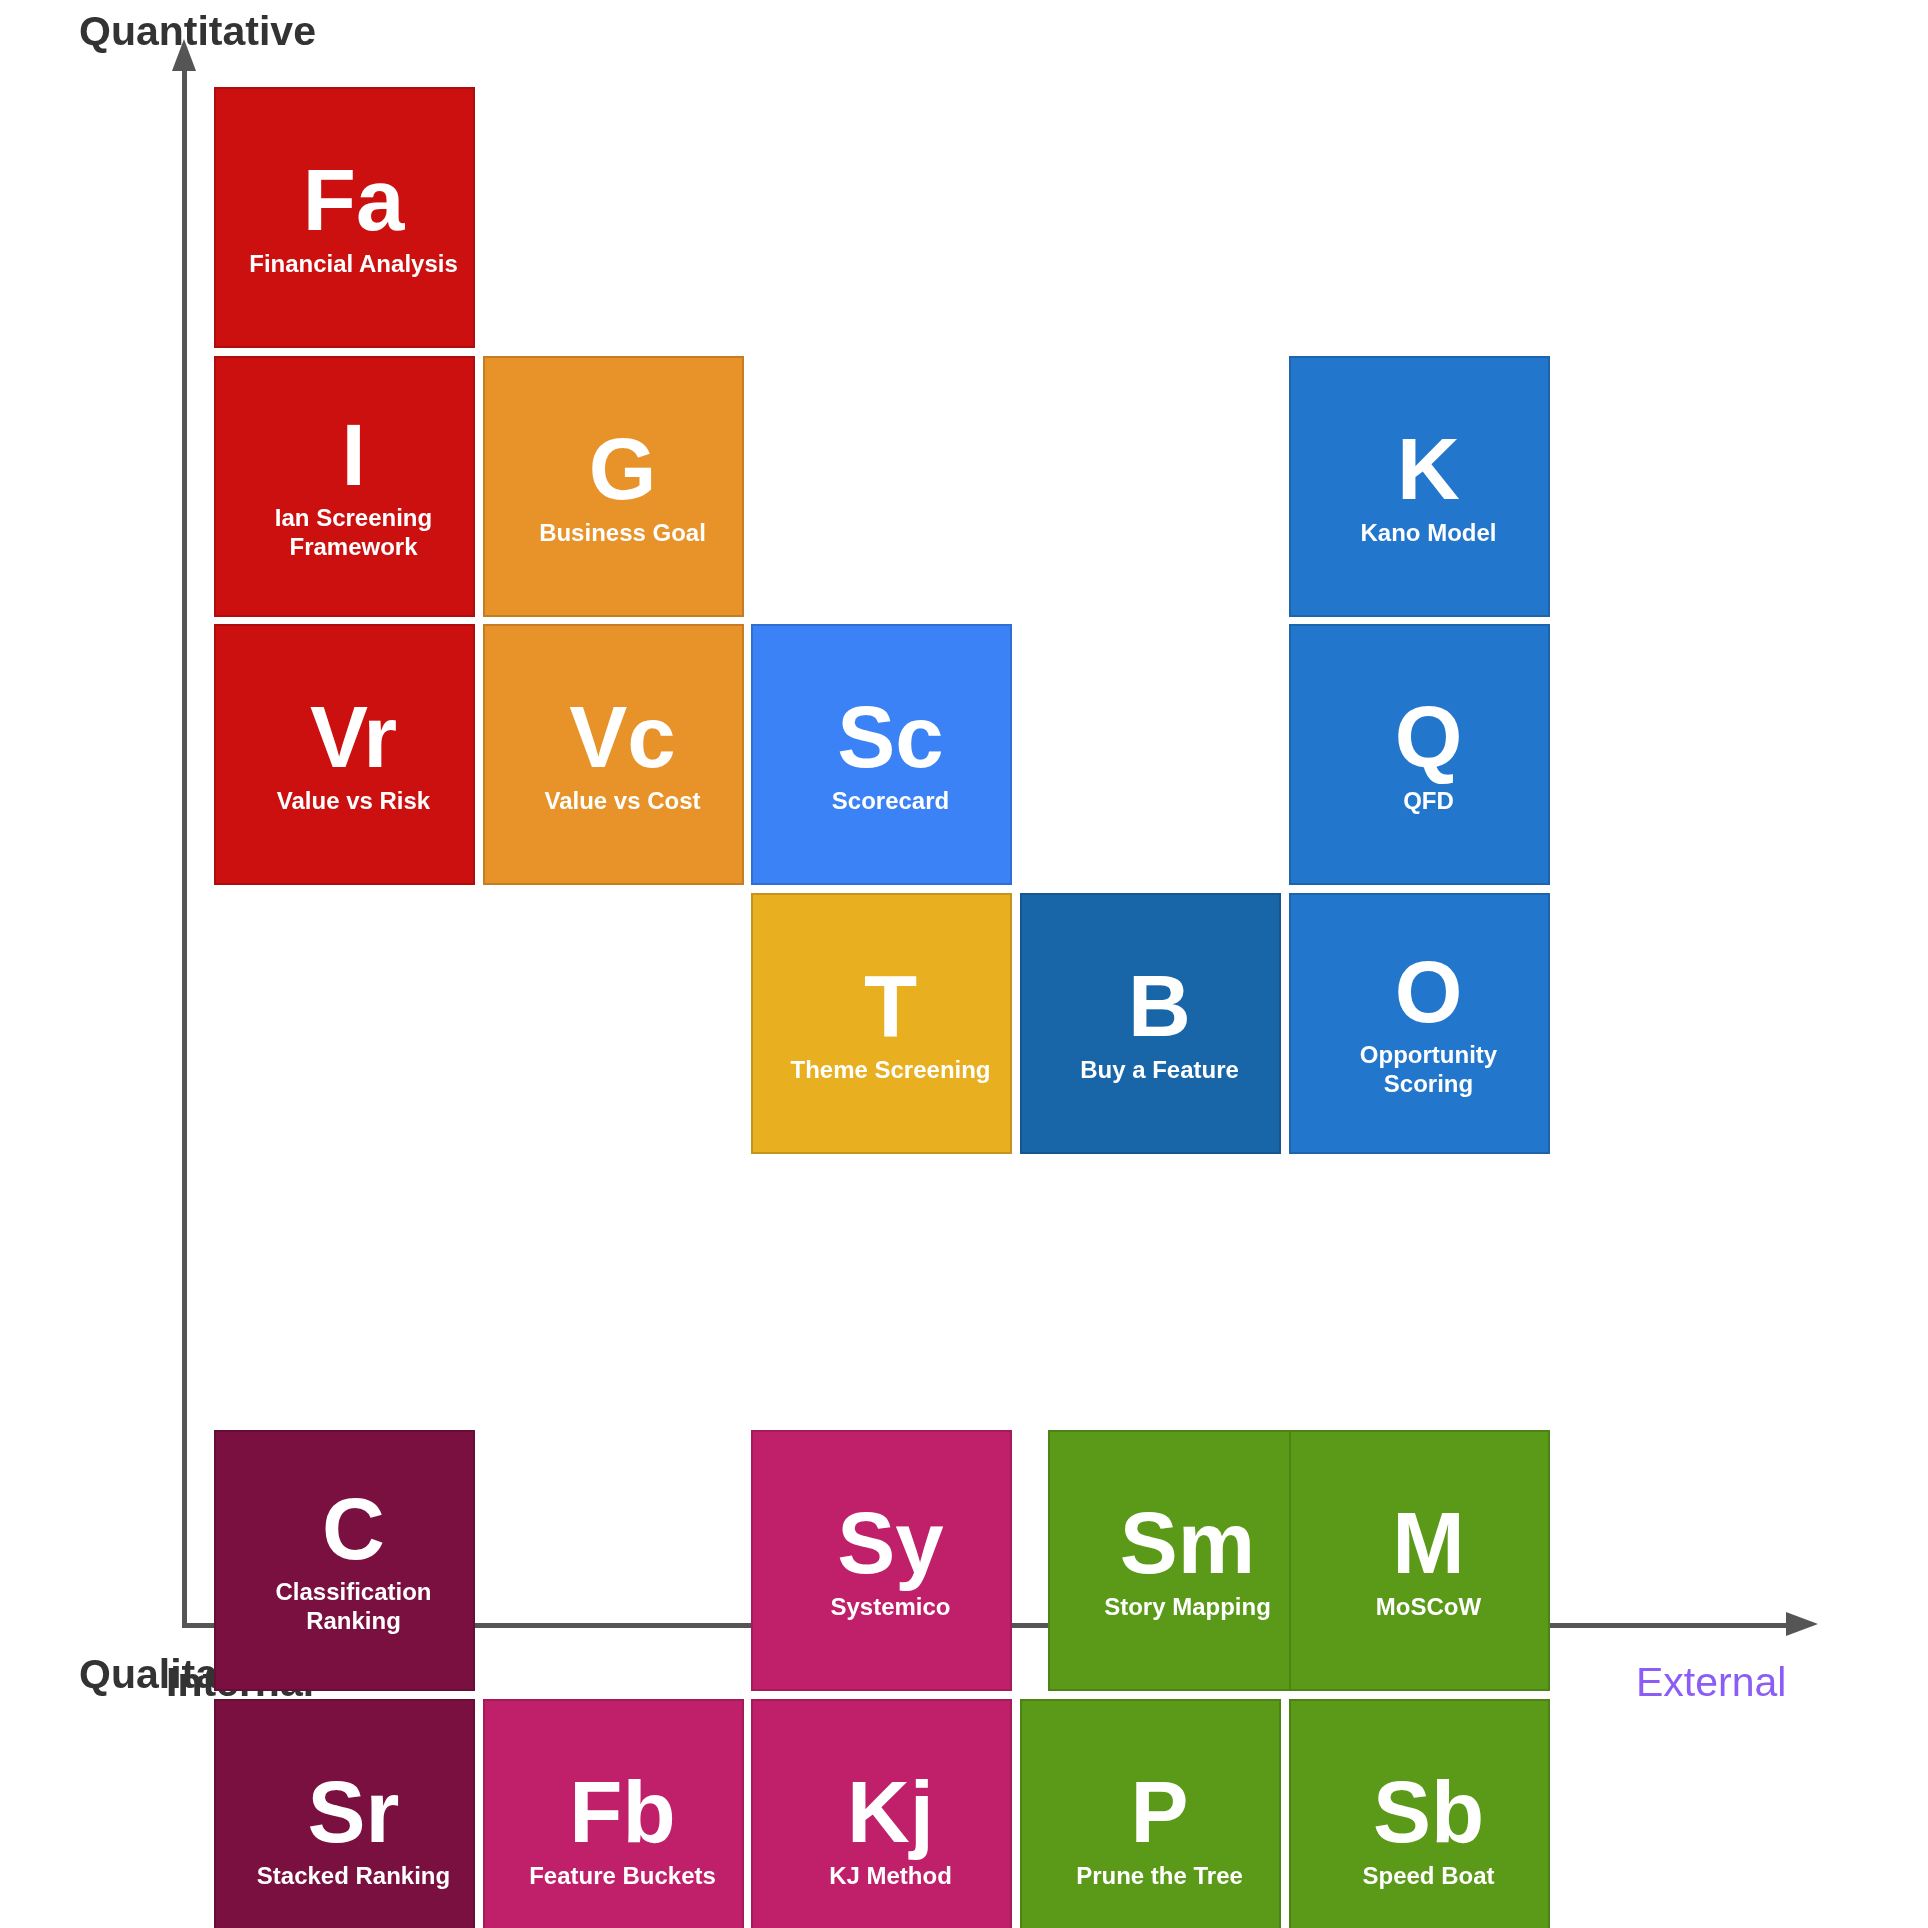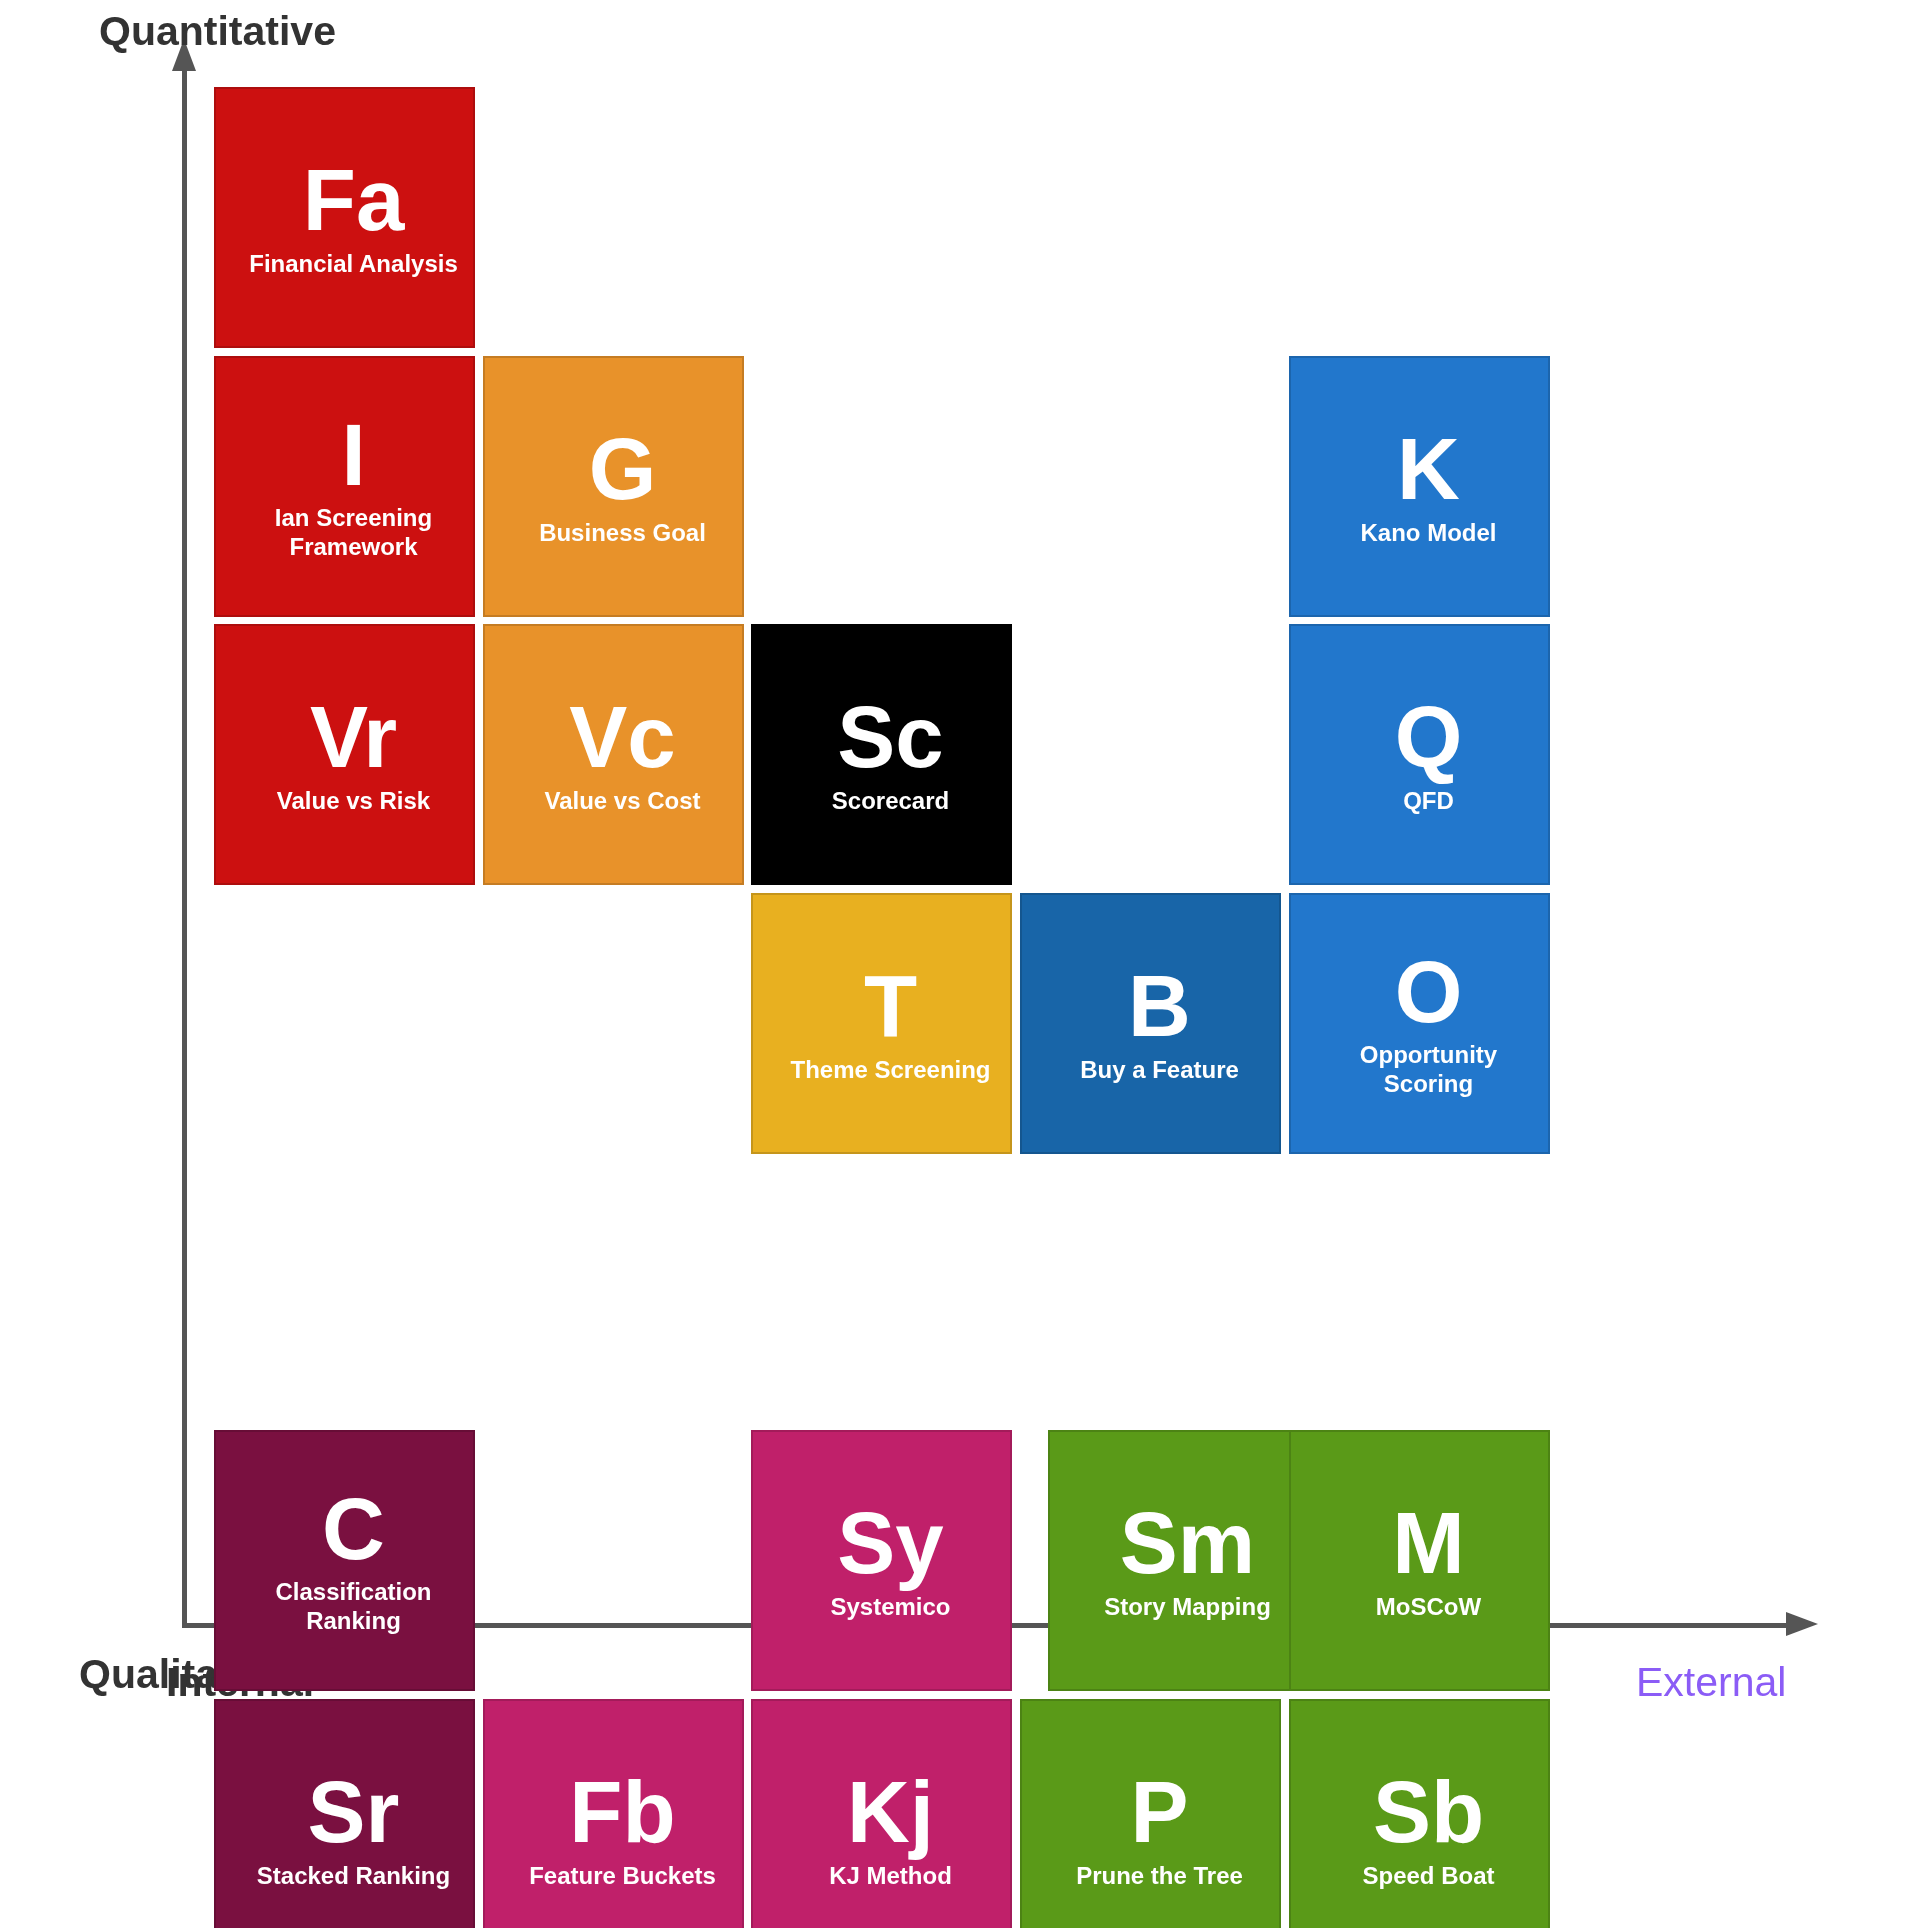--- a/index.html
+++ b/index.html
@@ -59,21 +59,20 @@
     }
 
     
     .label-quantitative {
       position: absolute;
       left: -16px;
       top: -55px;
       font-size: 41px;
       font-weight: bold;
       color: #333;
-      margin-left: 20px;
     }
     .label-qualitative {
       position: absolute;
       left: -16px;
       top: 1588px;
       font-size: 41px;
       font-weight: bold;
       color: #333;
     }
     .label-internal {
@@ -158,21 +157,21 @@
         <div class="card-name">Business Goal</div>
       </div>
       <div class="card" style="left: 0px; top: 537px; background-color: rgb(204, 16, 16);">
         <div class="card-abbr">Vr</div>
         <div class="card-name">Value vs Risk</div>
       </div>
       <div class="card" style="left: 269px; top: 537px; background-color: rgb(232, 146, 42);">
         <div class="card-abbr">Vc</div>
         <div class="card-name">Value vs Cost</div>
       </div>
-      <div class="card" style="left: 537px; top: 537px; background-color: #000000;">
+      <div class="card" style="left: 537px; top: 537px; background-color: #3b82f6;">
         <div class="card-abbr">Sc</div>
         <div class="card-name">Scorecard</div>
       </div>
       <div class="card" style="left: 537px; top: 806px; background-color: rgb(232, 176, 32);">
         <div class="card-abbr">T</div>
         <div class="card-name">Theme Screening</div>
       </div>
       <div class="card" style="left: 806px; top: 806px; background-color: rgb(24, 101, 168);">
         <div class="card-abbr">B</div>
         <div class="card-name">Buy a Feature</div>

